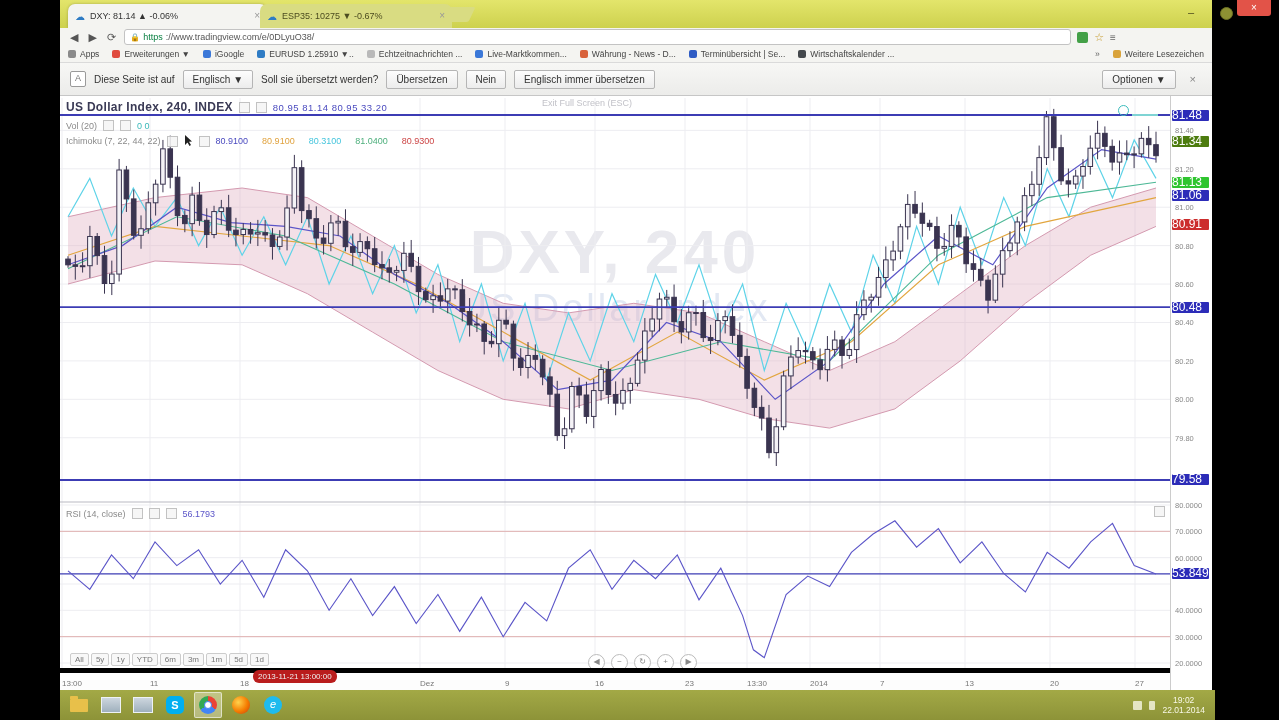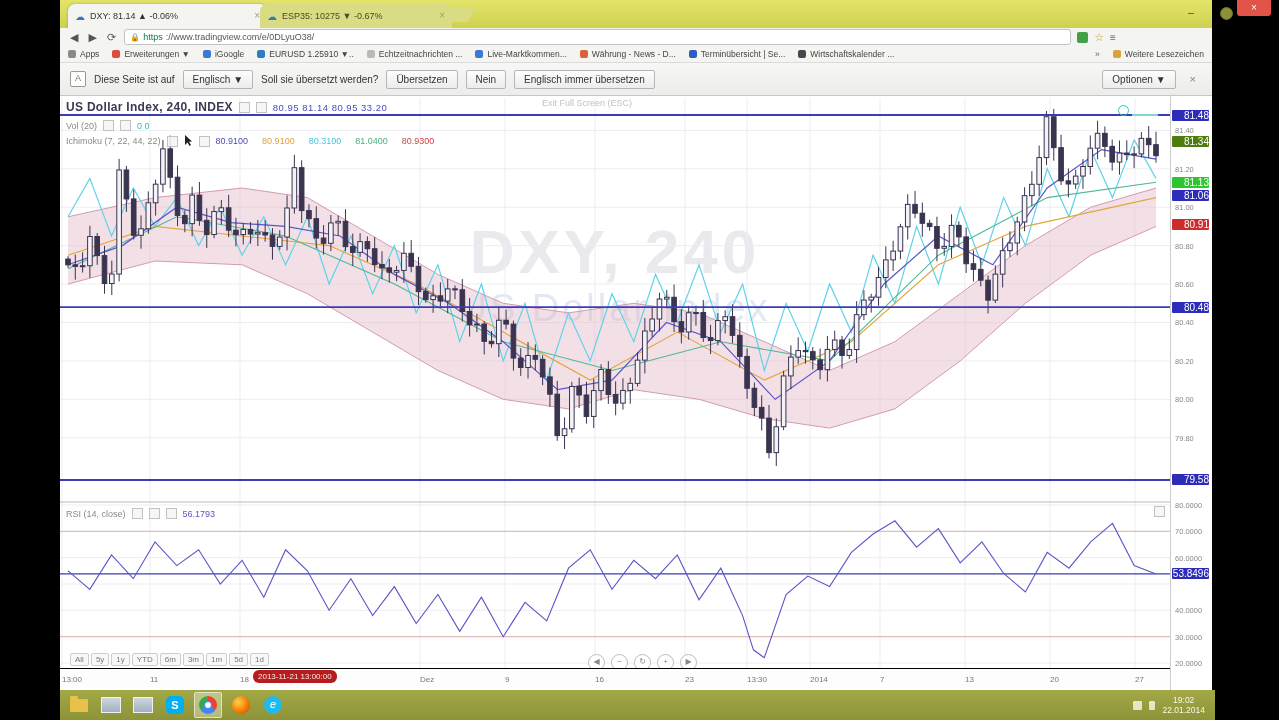--- a/index.html
+++ b/index.html
@@ -46,22 +46,22 @@
         padding:3px 9px;font-size:10px;color:#333;}
   .tr-close{color:#888;font-size:11px;}
   
   .page{left:60px;top:96px;width:1152px;height:594px;background:#fff;overflow:hidden;}
   .legendrow{display:flex;align-items:center;gap:6px;font-size:9px;color:#8a8a8a;white-space:nowrap;}
   .sq{width:9px;height:9px;border:1px solid #c2c2c2;background:rgba(245,245,245,.85);display:inline-block;}
   .symtitle{font-size:12px;font-weight:bold;color:#3a3a55;letter-spacing:.3px;}
   .ohlc{color:#4a4abf;font-size:9.5px;letter-spacing:.5px;}
   .axis{left:1110px;top:0;width:42px;height:594px;background:#fff;border-left:1px solid #ccc;}
   .tick{position:absolute;left:4px;font-size:7.5px;color:#888;}
-  .badge{position:absolute;left:1px;width:37px;height:11px;border-radius:1px;color:#fff;font-size:10px;
-         text-align:right;line-height:11px;}
+  .badge{position:absolute;left:1px;width:37px;height:11px;border-radius:1px;color:#fff;font-size:12px;
+         text-align:left;line-height:11px;}
   .wm1{font-size:62px;color:#e9e9ee;font-weight:bold;letter-spacing:4px;}
   .wm2{font-size:38px;color:#e2e8f3;letter-spacing:3px;}
   .hint{font-size:9px;color:#c2c2c8;}
   .rangebtn{border:1px solid #ccc;background:#f8f8f8;color:#777;font-size:8px;border-radius:2px;
             padding:1px 4px;margin-right:2px;}
   .navcirc{width:15px;height:15px;border-radius:50%;border:1px solid #bbb;background:#fff;color:#888;
            font-size:8px;text-align:center;line-height:14px;display:inline-block;margin-right:6px;}
   .timelabel{position:absolute;top:6px;font-size:8px;color:#777;}
   .tooltip{background:#b91c1c;color:#eee;font-size:8px;padding:2px 5px;border-radius:6px;}
   .snapic{width:9px;height:9px;border:1.5px solid #3bbcbc;border-radius:50%;display:inline-block;}
@@ -602,21 +602,21 @@
         <span class="tick" style="top: 483.999px; padding-left: 44px;">50.0000</span>
         <span class="tick" style="top: 510.332px;">40.0000</span>
         <span class="tick" style="top: 536.665px;">30.0000</span>
         <span class="tick" style="top: 562.998px;">20.0000</span>
         <span class="badge" style="top: 472.362px; background: rgb(44, 44, 184);">53.8496</span>
       </div>
 
     <div class="abs" style="left:10px;top:552px" id="rangebtns"><button class="rangebtn">All</button><button class="rangebtn">5y</button><button class="rangebtn">1y</button><button class="rangebtn">YTD</button><button class="rangebtn">6m</button><button class="rangebtn">3m</button><button class="rangebtn">1m</button><button class="rangebtn">5d</button><button class="rangebtn">1d</button></div>
     <div class="abs" style="left:528px;top:554px" id="navbtns"><span class="navcirc">◀</span><span class="navcirc">−</span><span class="navcirc">↻</span><span class="navcirc">+</span><span class="navcirc">▶</span></div>
 
-    <div class="abs" style="left:0;top:572px;width:1110px;height:22px;border-top:1px solid #000000;background:#fdfdfd" id="timeaxis">
+    <div class="abs" style="left:0;top:572px;width:1110px;height:22px;border-top:5px solid #000000;background:#fdfdfd" id="timeaxis">
         <span class="timelabel" style="left: 2px;">13:00</span>
         <span class="timelabel" style="left: 90px;">11</span>
         <span class="timelabel" style="left: 180px;">18</span>
         <span class="timelabel" style="left: 360px;">Dez</span>
         <span class="timelabel" style="left: 445px;">9</span>
         <span class="timelabel" style="left: 535px;">16</span>
         <span class="timelabel" style="left: 625px;">23</span>
         <span class="timelabel" style="left: 687px;">13:30</span>
         <span class="timelabel" style="left: 750px;">2014</span>
         <span class="timelabel" style="left: 820px;">7</span>

